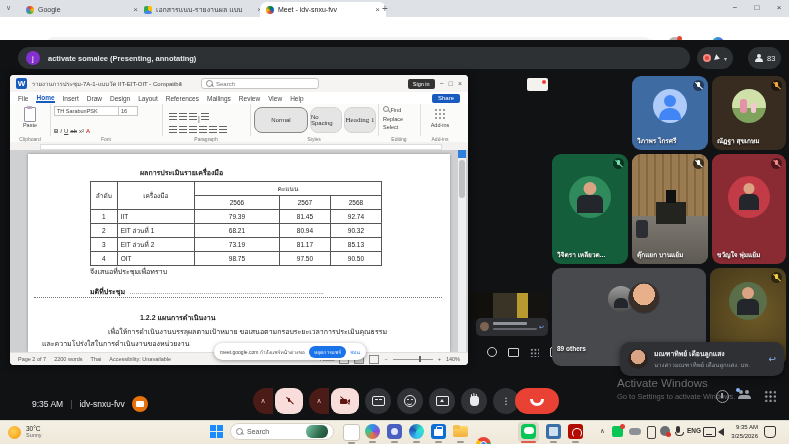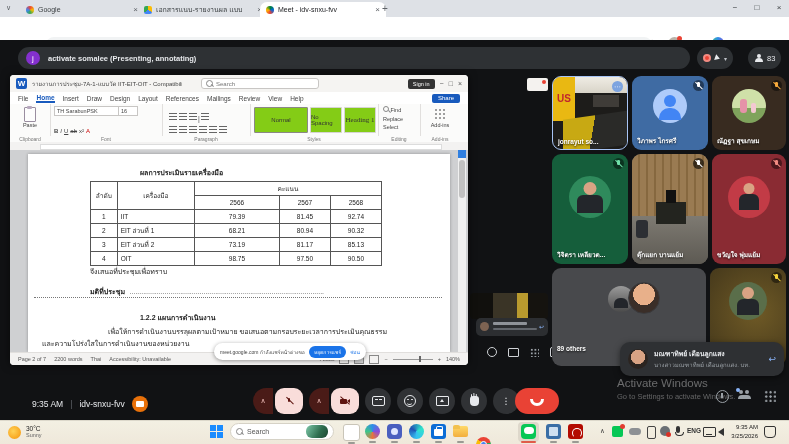--- a/index.html
+++ b/index.html
@@ -50,21 +50,21 @@
         padding:0 8px;font-size:6.5px;color:#444;box-sizing:border-box;}
   .wmenu .on{color:#185abd;font-weight:bold;border-bottom:2px solid #185abd;}
   .sharebtn{margin-left:auto;background:#185abd;color:#fff;border-radius:2px;font-size:6px;padding:1.5px 6px;}
   .ribbon{left:0;top:29px;width:458px;height:38px;background:#fbfbfa;border-bottom:1px solid #e1dfdd;}
   .rgroup{position:absolute;top:0;height:32px;border-right:1px solid #e1dfdd;}
   .rlabel{position:absolute;bottom:-6px;width:100%;text-align:center;font-size:5px;color:#777;}
   .fmtbox{border:1px solid #c8c6c4;background:#fff;font-size:5.5px;color:#444;padding:0 2px;height:8px;line-height:8px;}
   .fbtn{font-size:6px;color:#444;margin-right:2px;}
   .parglyph{display:inline-block;width:8px;height:7px;margin:1px;background:
     repeating-linear-gradient(#666 0 1px,transparent 1px 3px);}
-  .stybox{border:1px solid #d6d4d2;background:#84cc16;border-radius:1px;width:52px;height:24px;
+  .stybox{border:1px solid #d6d4d2;background:#e5e5e5;border-radius:8px;width:52px;height:24px;
     display:flex;align-items:center;justify-content:center;font-size:6px;color:#333;}
   .clip{width:10px;height:13px;border:1px solid #9a8ea0;background:#fdfdfd;border-radius:1px;position:relative;}
   .clip::before{content:"";position:absolute;left:2px;top:-2px;width:5px;height:3px;background:#b7a8be;border-radius:1px;}
   .ruler{left:0;top:67px;width:458px;height:8px;background:#f3f2f1;border-bottom:1px solid #e1dfdd;}
   .rulin{position:absolute;left:30px;top:2px;width:400px;height:4px;background:#fff;
     border:1px solid #dcdcdc;}
   .canvas{left:0;top:75px;width:458px;height:202px;background:#cfd0d2;}
   .page{position:absolute;left:18px;top:4px;width:422px;height:198px;background:#fff;box-shadow:0 0 3px rgba(0,0,0,.3);}
   .vscroll{position:absolute;right:2px;top:0;width:8px;height:202px;background:#f0f0f0;}
   .vthumb{position:absolute;left:1px;top:10px;width:6px;height:38px;background:#c1c1c1;border-radius:3px;}
@@ -378,30 +378,20 @@
         <span>−</span>
         <span class="ztrack">
             <span class="zknob"></span>
           </span>
         <span>+</span>
         <span>140%</span>
       </span>
     </div>
   </div>
 
-  <div class="a tile" style="left:552px;top:76px;width:76px;height:74px;background:#1d1c1a;border:1.5px solid #a8c4f5;box-sizing:border-box;">
-    <div style="position:absolute;left:0;top:0;width:100%;height:16px;background:linear-gradient(#efece4,#d8d4c8);"></div>
-    <div style="position:absolute;left:0;top:0;width:22px;height:44px;background:#e9b812;color:#c0262d;font-weight:bold;font-size:10px;text-align:center;line-height:44px;">US</div>
-    <div style="position:absolute;left:10px;bottom:0;width:66px;height:34px;background:linear-gradient(100deg,#c8a913 0 45%,#2a2a28 45%);transform:skewY(-8deg);"></div>
-    <div style="position:absolute;right:8px;top:18px;width:26px;height:12px;background:#3f3c38;"></div>
-    <div class="badge" style="background:#7da4e0;">
-        <span style="color:#fff;font-size:7px;">⋯</span>
-      </div>
-    <div class="tname">jonrayut so...</div>
-  </div>
 
   <div class="a tile" style="left:632px;top:76px;width:76px;height:74px;background:#3f6ba3;">
     <div class="avcirc" style="top:13px;width:34px;height:34px;background:#aecbfa;">
       <span style="position:absolute;left:11px;top:6px;width:12px;height:12px;border-radius:50%;background:#4285f4;"></span>
       <span style="position:absolute;left:6px;top:19px;width:22px;height:12px;border-radius:10px 10px 0 0;background:#4285f4;"></span>
     </div>
     <div class="badge">
         <span class="micoff" style="--mc:#fff;"></span>
       </div>
     <div class="tname">วิภาพร ไกรศรี</div>

